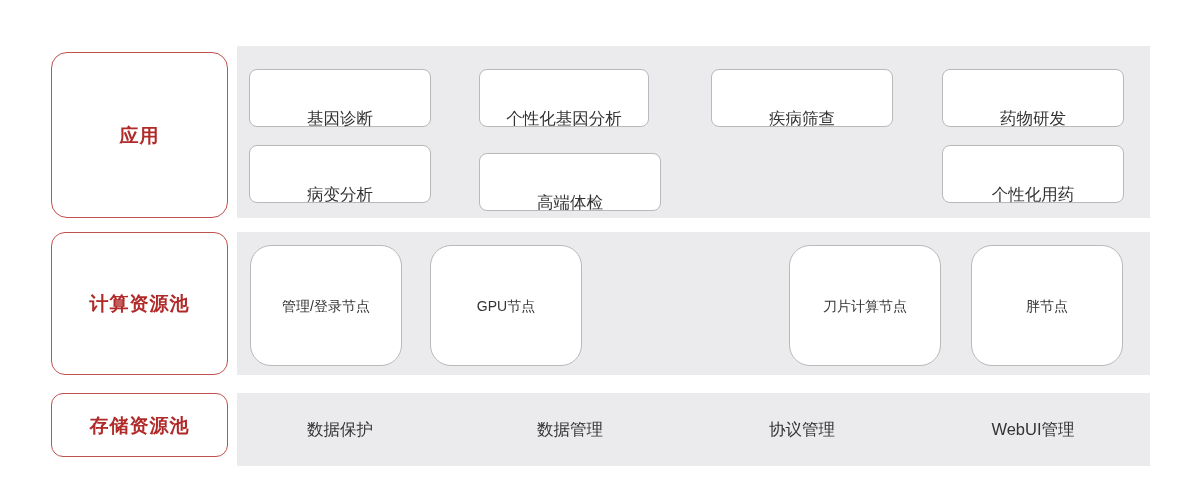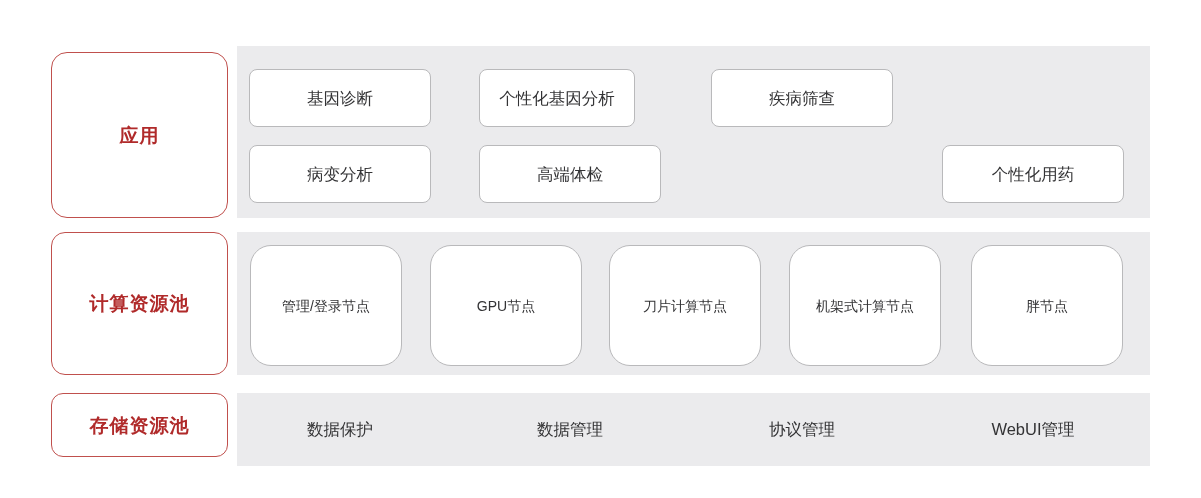--- a/index.html
+++ b/index.html
@@ -51,21 +51,21 @@
   }
 
   
   .app-tile {
     position: absolute;
     box-sizing: border-box;
     background: #ffffff;
     border: 1px solid #b9b9bb;
     border-radius: 8px;
     display: flex;
-    align-items: center;
+    align-items: flex-end;
     justify-content: center;
   }
   .app-tile .tile-text {
     color: #333335;
     font-size: 16.5px;
     line-height: 1;
     white-space: nowrap;
   }
 
   
@@ -108,54 +108,54 @@
 
   <div class="band" style="left:237px; top:46px; width:913px; height:172px;"></div>
 
   <div class="label-box" style="left:51px; top:52px; width:177px; height:166px; border-radius:16px;">
     <span class="label-text">应用</span>
   </div>
 
   <div class="app-tile" style="left:249px; top:69px; width:182px; height:58px;">
     <span class="tile-text">基因诊断</span>
   </div>
-  <div class="app-tile" style="left:479px; top:69px; width:156px; height:58px;">
+  <div class="app-tile" style="left:479px; top:69px; width:170px; height:58px;">
     <span class="tile-text">个性化基因分析</span>
   </div>
   <div class="app-tile" style="left:711px; top:69px; width:182px; height:58px;">
     <span class="tile-text">疾病筛查</span>
   </div>
+  <div class="app-tile" style="left:942px; top:69px; width:182px; height:58px;">
+    <span class="tile-text">药物研发</span>
+  </div>
 
   <div class="app-tile" style="left:249px; top:145px; width:182px; height:58px;">
     <span class="tile-text">病变分析</span>
   </div>
-  <div class="app-tile" style="left:479px; top:145px; width:182px; height:58px;">
+  <div class="app-tile" style="left:479px; top:153px; width:182px; height:58px;">
     <span class="tile-text">高端体检</span>
   </div>
   <div class="app-tile" style="left:942px; top:145px; width:182px; height:58px;">
     <span class="tile-text">个性化用药</span>
   </div>
 
   <div class="band" style="left:237px; top:232px; width:913px; height:143px;"></div>
 
   <div class="label-box" style="left:51px; top:232px; width:177px; height:143px; border-radius:14px;">
     <span class="label-text">计算资源池</span>
   </div>
 
   <div class="compute-tile" style="left:250px; top:245px; width:152px; height:121px;">
     <span class="tile-text">管理/登录节点</span>
   </div>
   <div class="compute-tile" style="left:430px; top:245px; width:152px; height:121px;">
     <span class="tile-text">GPU节点</span>
   </div>
-  <div class="compute-tile" style="left:609px; top:245px; width:152px; height:121px;">
+  <div class="compute-tile" style="left:789px; top:245px; width:152px; height:121px;">
     <span class="tile-text">刀片计算节点</span>
-  </div>
-  <div class="compute-tile" style="left:789px; top:245px; width:152px; height:121px;">
-    <span class="tile-text">机架式计算节点</span>
   </div>
   <div class="compute-tile" style="left:971px; top:245px; width:152px; height:121px;">
     <span class="tile-text">胖节点</span>
   </div>
 
   <div class="band" style="left:237px; top:393px; width:913px; height:73px;"></div>
 
   <div class="label-box" style="left:51px; top:393px; width:177px; height:64px; border-radius:12px;">
     <span class="label-text">存储资源池</span>
   </div>

